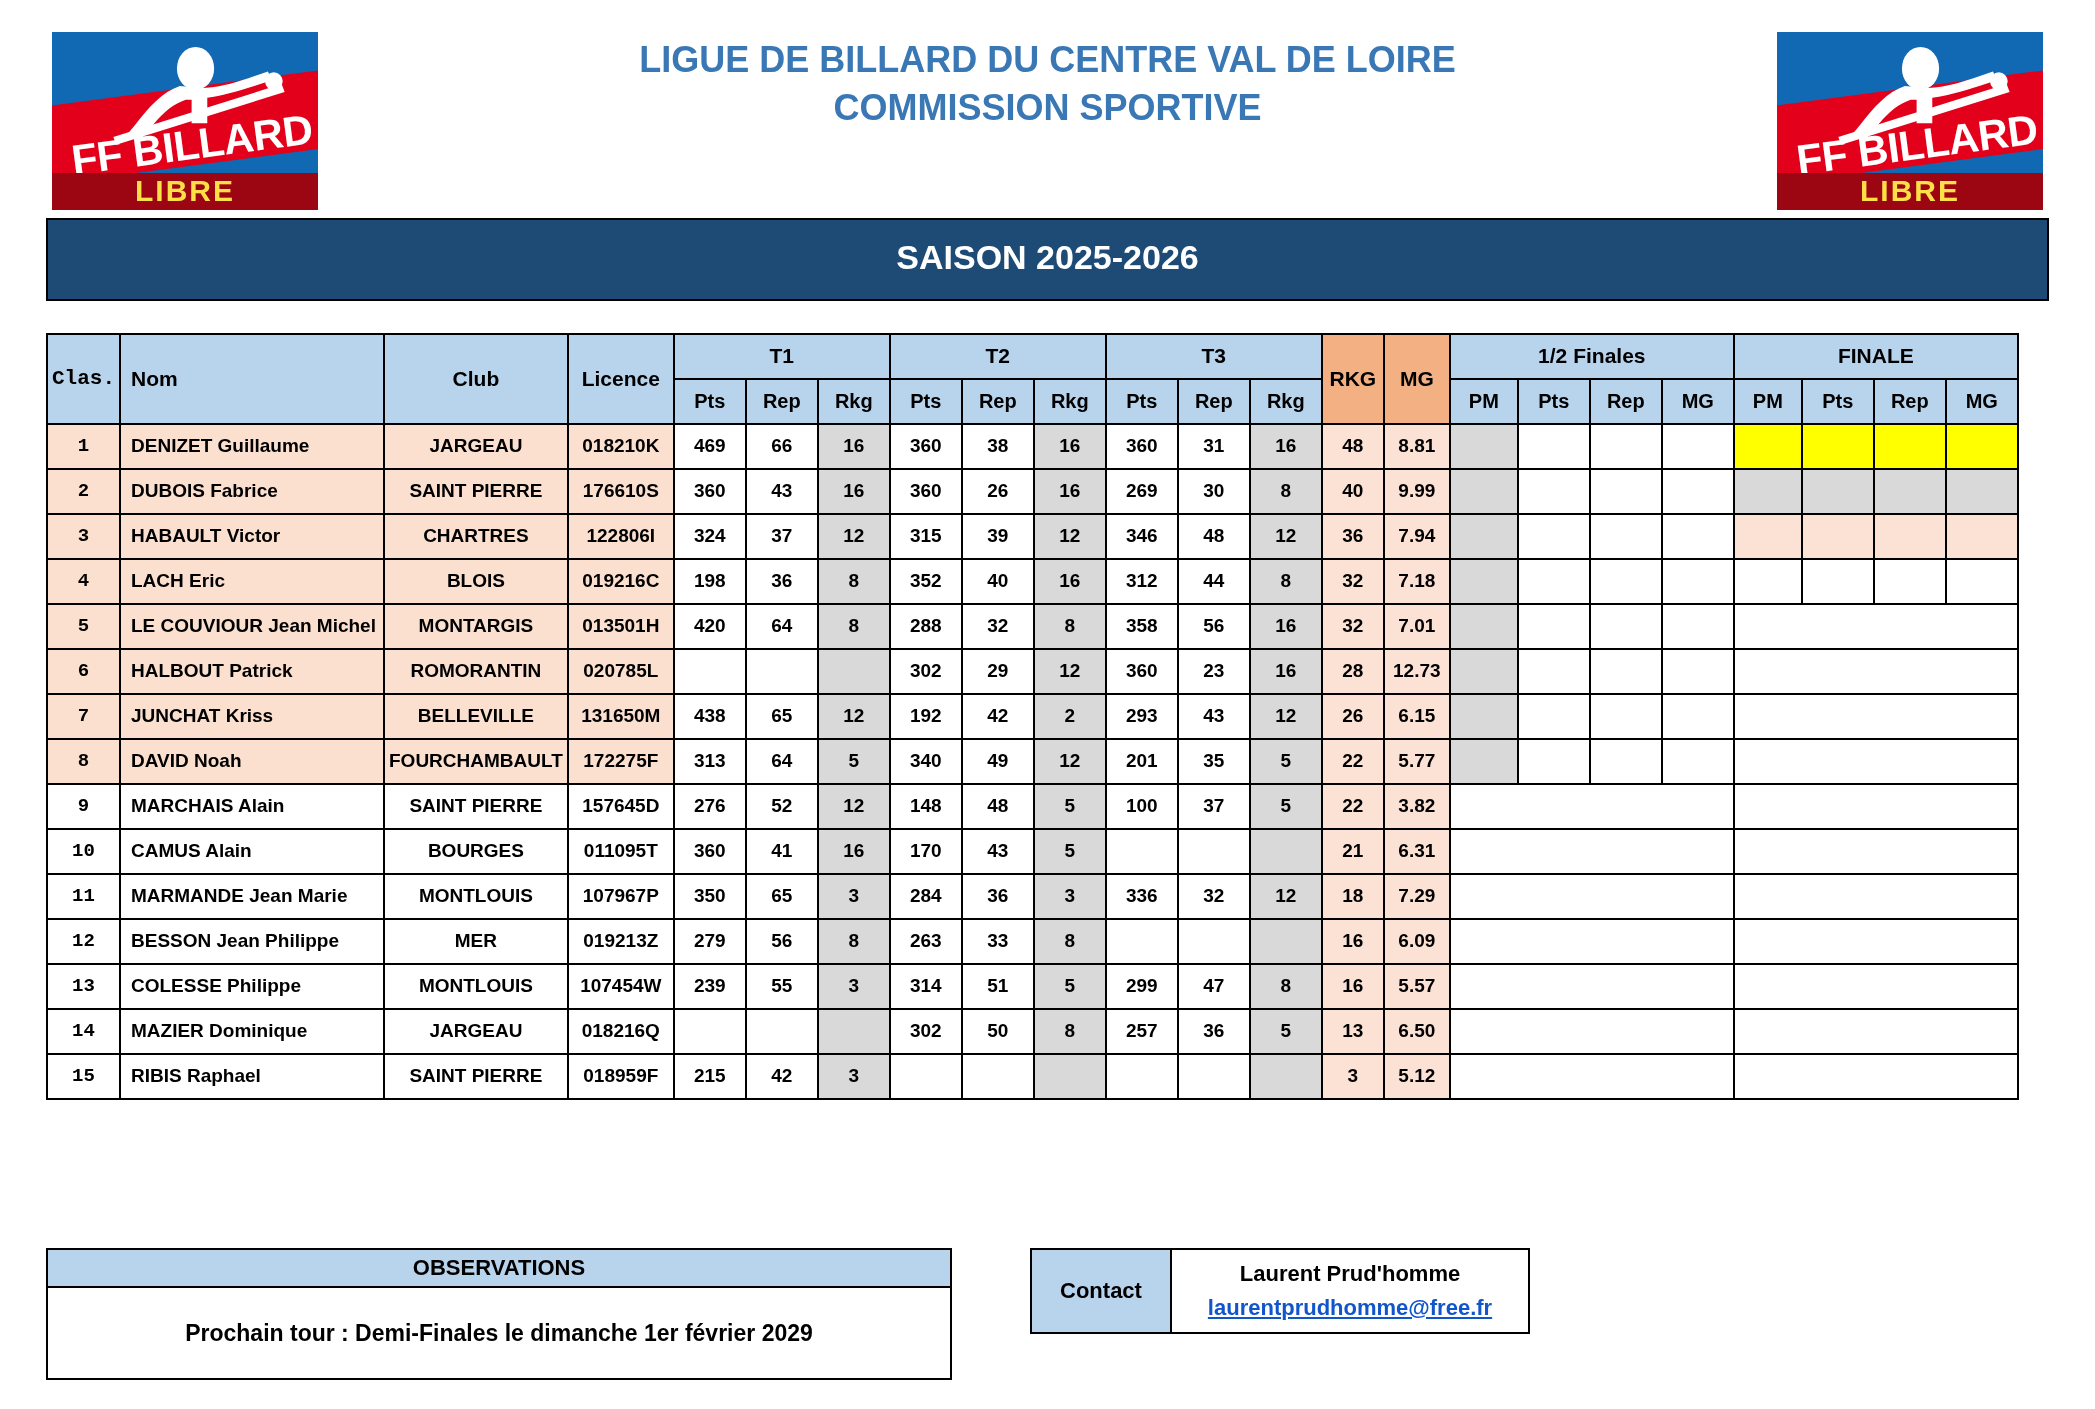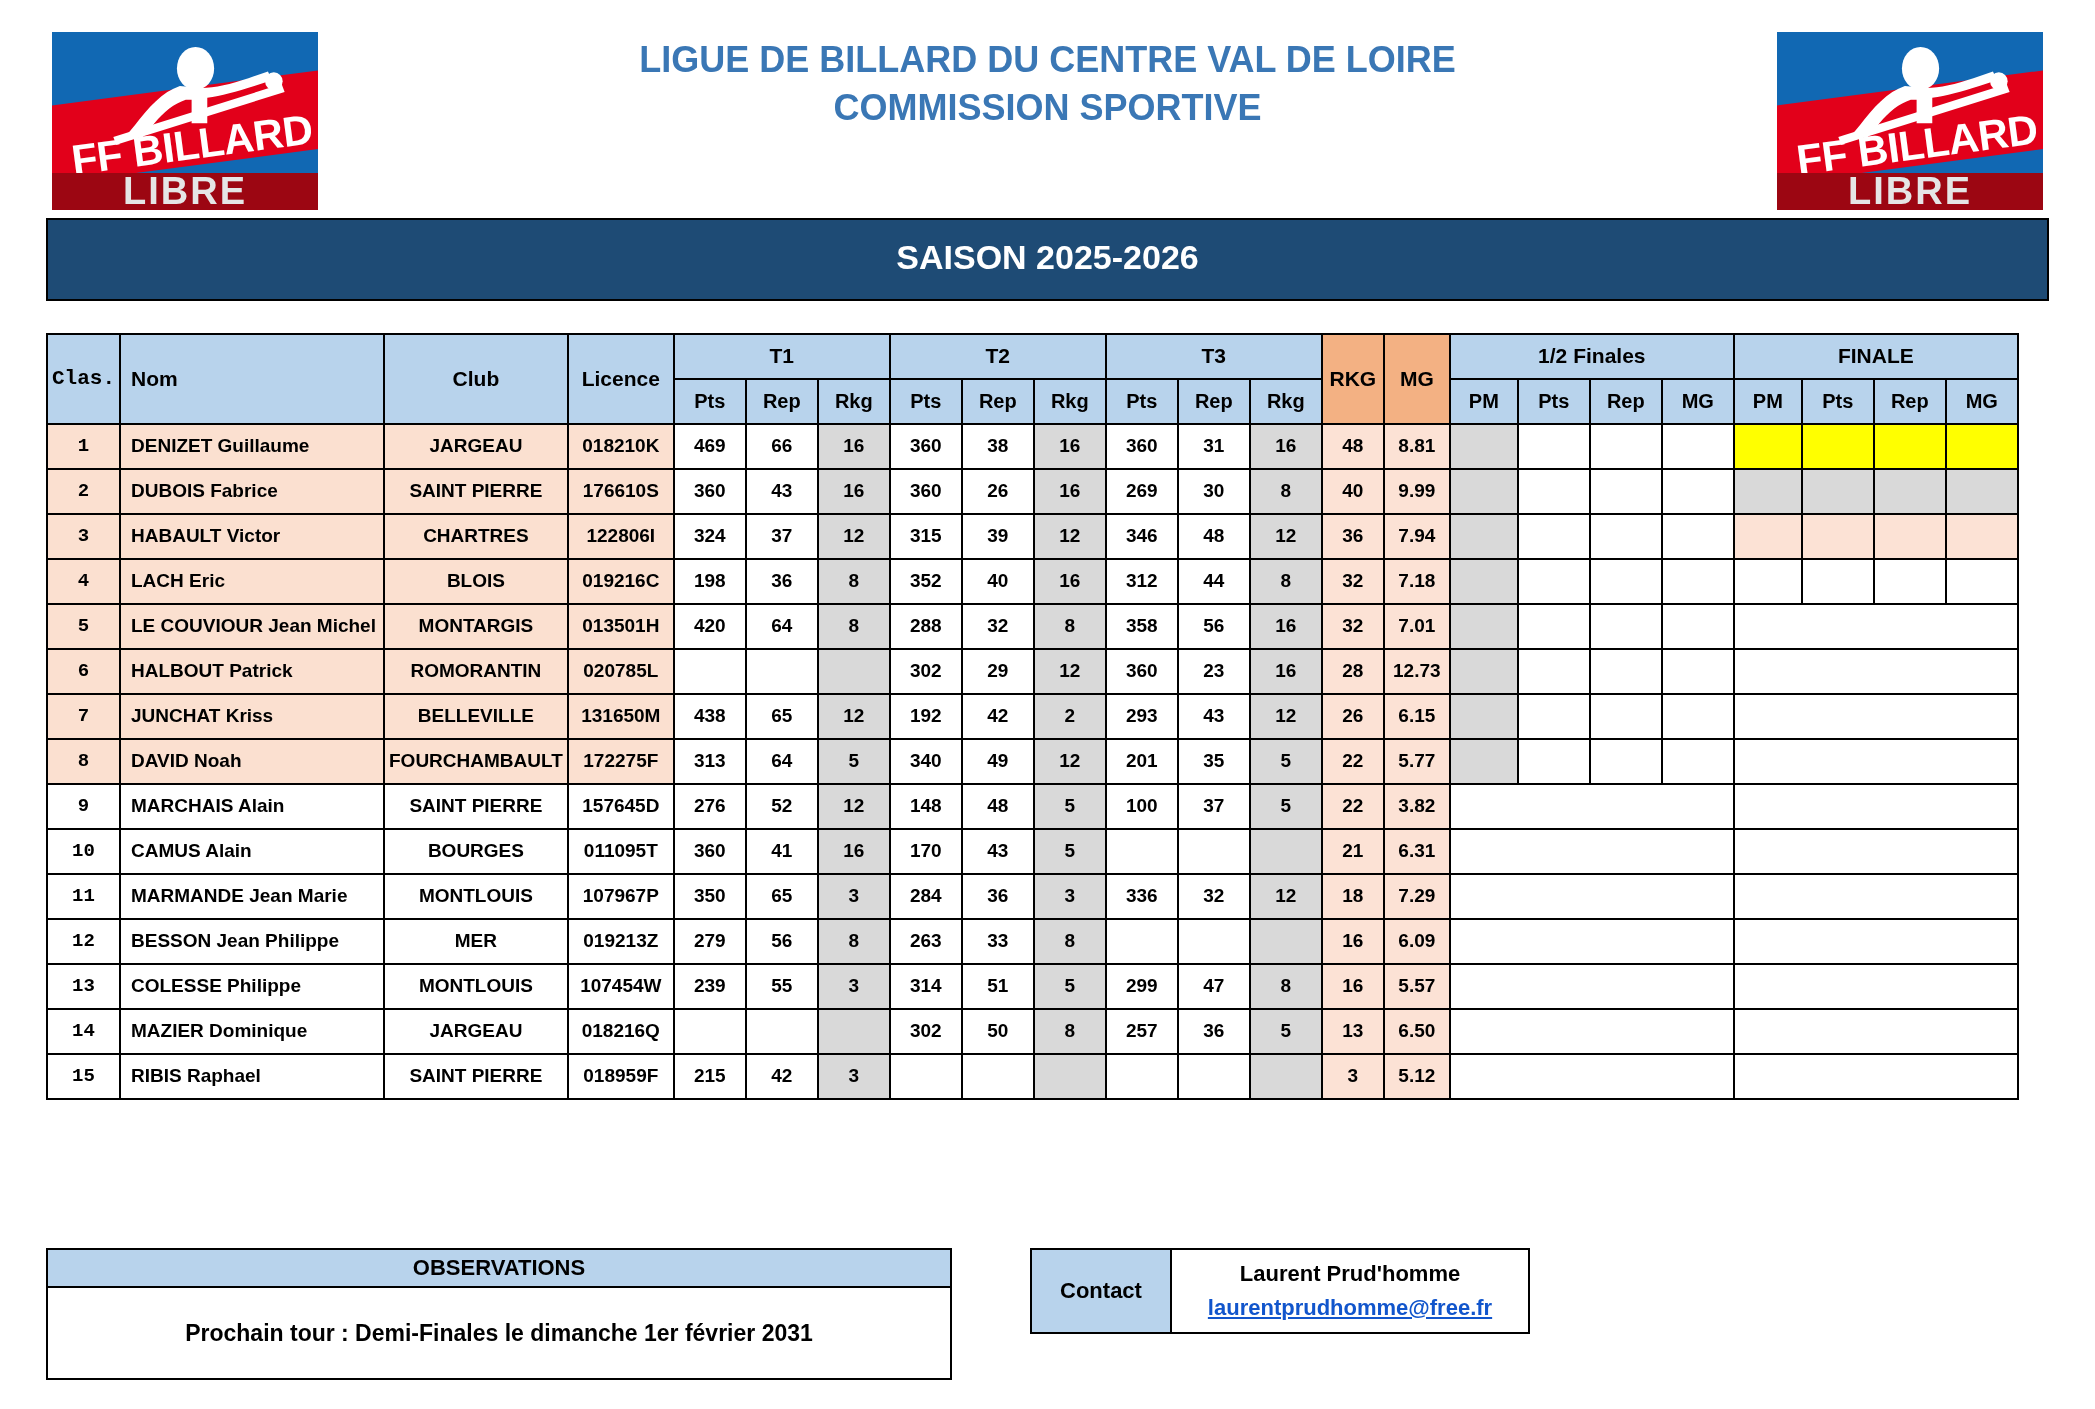--- a/index.html
+++ b/index.html
@@ -44,23 +44,23 @@
     position: absolute;
     left: 0; right: 0; bottom: 0;
     height: 21%;
     background: #9c0612;
     z-index: 4;
   }
   .logo .libre-text {
     position: absolute;
     left: 0; right: 0; bottom: 1px;
     height: 20%;
-    color: #e5e5e5;
+    color: #fde047;
     font-weight: bold;
-    font-size: 38px;
+    font-size: 30px;
     letter-spacing: 2px;
     display: flex;
     align-items: center;
     justify-content: center;
     z-index: 5;
   }
   .logo .ffb-text {
     position: absolute;
     left: 7%;
     top: 50%;
@@ -608,21 +608,21 @@
   </table>
 </div>
 
 <div class="footer">
   <table class="obs">
     <tbody>
         <tr>
       <td class="obs-head">OBSERVATIONS</td>
     </tr>
     <tr>
-      <td class="obs-body">Prochain tour : Demi-Finales le dimanche 1er février 2031</td>
+      <td class="obs-body">Prochain tour : Demi-Finales le dimanche 1er février 2029</td>
     </tr>
   </tbody>
     </table>
 
   <table class="contact">
     <tbody>
         <tr>
       <td class="contact-label">Contact</td>
       <td class="contact-body">
         <div>Laurent Prud'homme</div>

